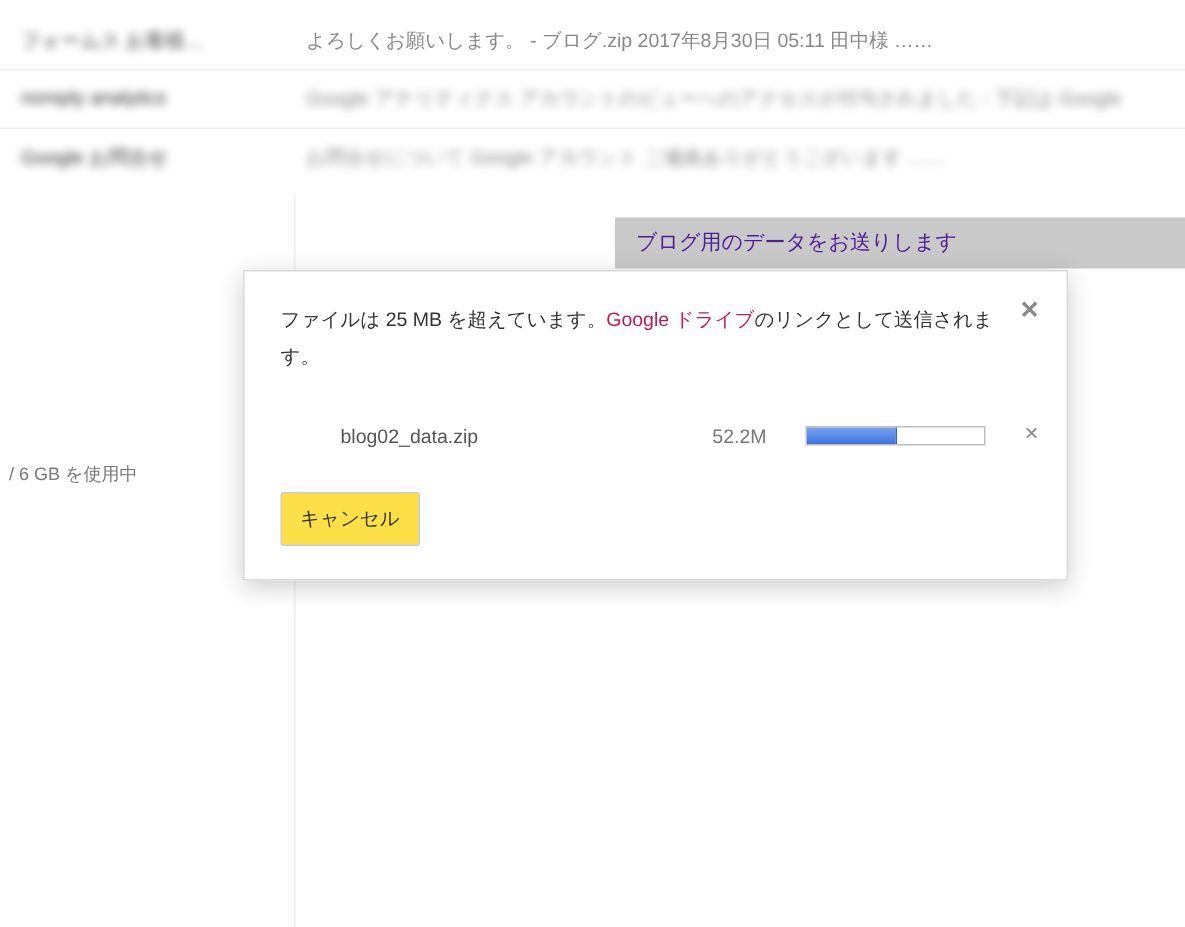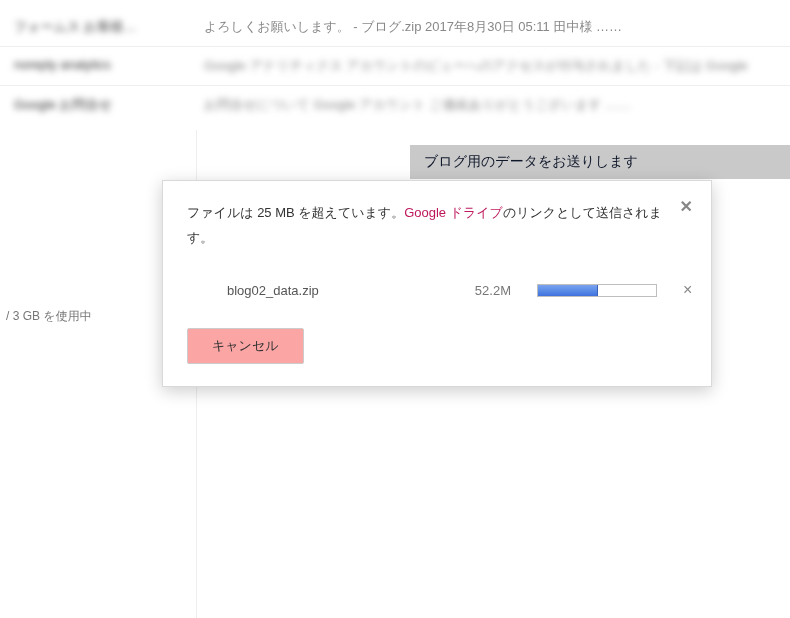--- a/index.html
+++ b/index.html
@@ -49,21 +49,21 @@
 
     .compose-area {
       position: absolute;
       right: 0;
       top: 145px;
       width: 380px;
       padding-left: 4px;
     }
     .compose-subject {
       background: #c9c9c9;
-      color: #0f172a;
+      color: #4c1d95;
       padding: 8px 14px;
       font-size: 14px;
       margin-right: 0;
     }
     .body-text {
       padding-top: 168px;
       color: #555;
       font-size: 13px;
       padding-right: 6px;
     }
@@ -140,23 +140,23 @@
     }
     .file-remove {
       margin-left: 18px;
       color: #888;
       font-size: 16px;
       cursor: pointer;
       line-height: 1;
     }
     .cancel-btn {
       display: inline-block;
-      padding: 8px 24px;
+      padding: 8px 12px;
       border: 1px solid #ccc;
-      background: #fca5a5;
+      background: #fde047;
       color: #333;
       font-size: 13px;
       cursor: pointer;
       border-radius: 2px;
     }
 
     .divider-v {
       position: absolute;
       left: 196px;
       top: 130px;
@@ -178,21 +178,21 @@
     <div class="snippet blurred">Google アナリティクス アカウントのビューへのアクセスが付与されました - 下記は Google</div>
   </div>
   <div class="row">
     <div class="sender">Google お問合せ</div>
     <div class="snippet blurred">お問合せについて Google アカウント ご連絡ありがとうございます ……</div>
   </div>
 </div>
 
 <div class="divider-v"></div>
 
-<div class="sidebar-left">/ 3 GB を使用中</div>
+<div class="sidebar-left">/ 6 GB を使用中</div>
 
 <div class="compose-area">
   <div class="compose-subject">ブログ用のデータをお送りします</div>
   <div class="body-text">で送信いたします。</div>
 </div>
 
 <div class="dialog-backdrop">
   <div class="dialog">
     <div class="dialog-close">✕</div>
     <div class="dialog-message">

